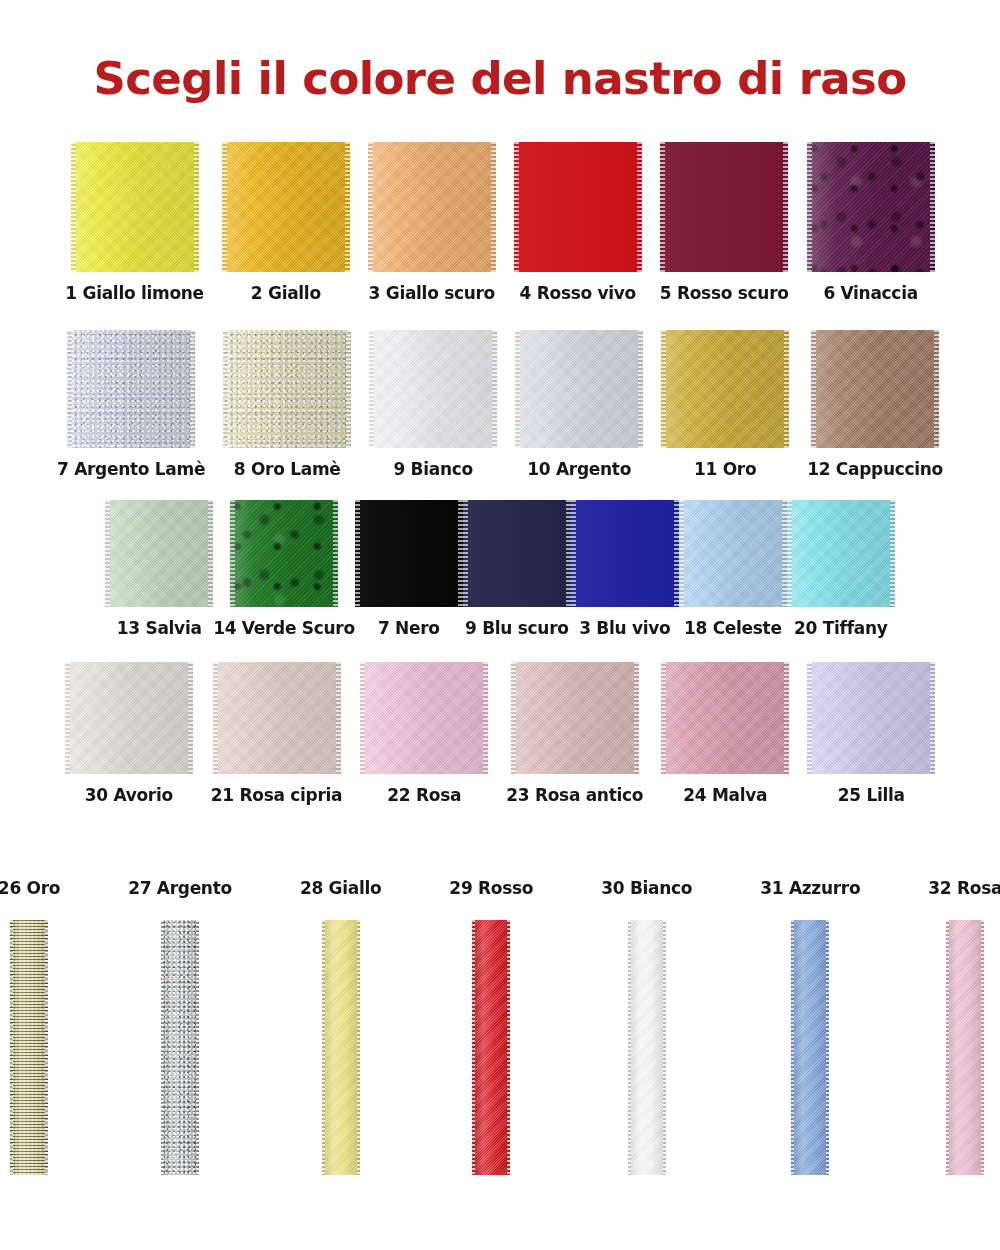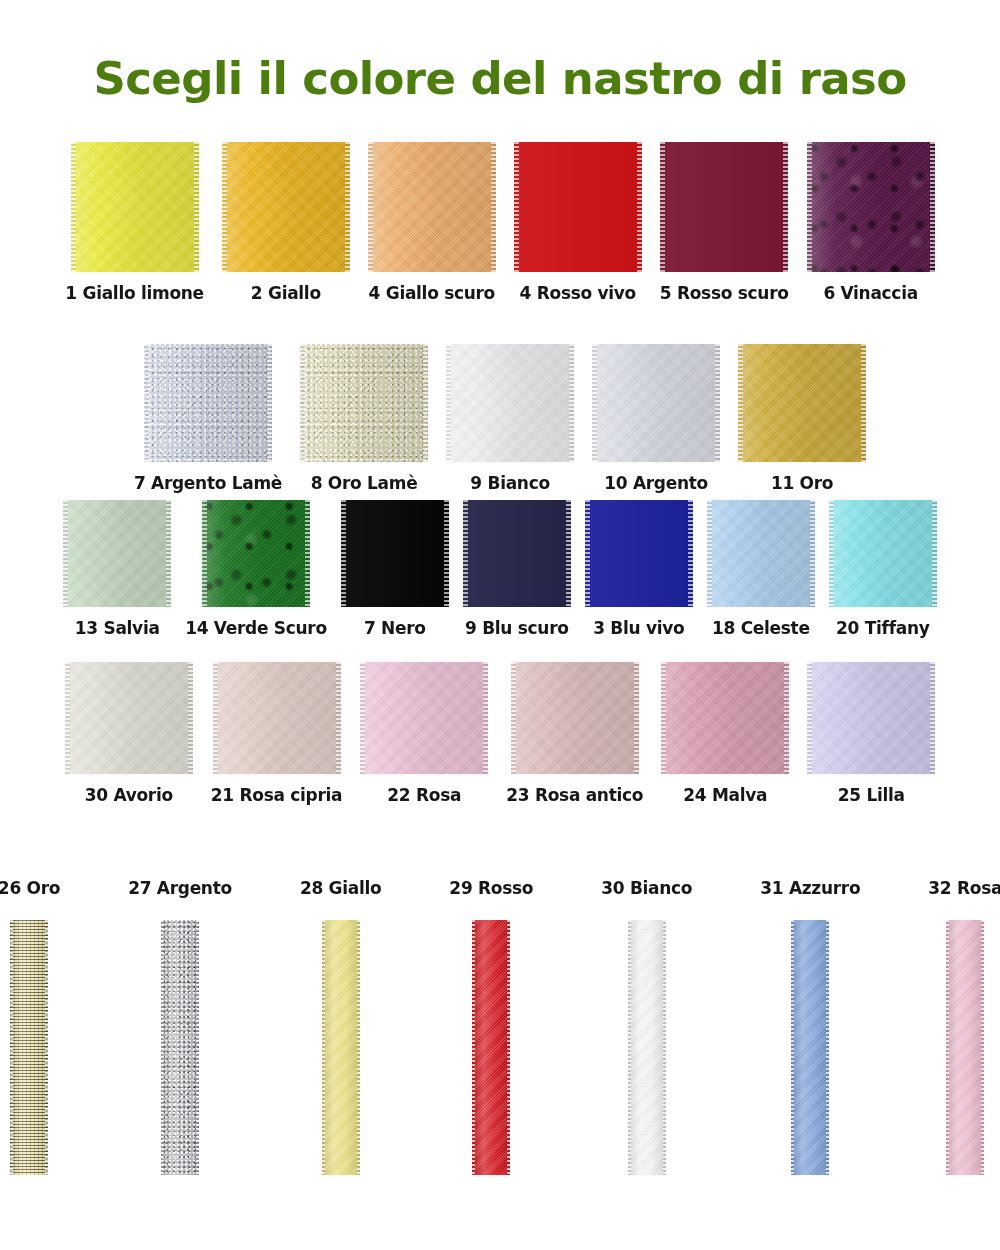--- a/index.html
+++ b/index.html
@@ -198,21 +198,21 @@
   }
   .ribbon-strip.tex-lurex .weave {
     background-image:
       repeating-linear-gradient(to bottom, rgba(0,0,0,0.45) 0 1px, rgba(255,255,255,0.55) 1px 3px),
       repeating-linear-gradient(to right, rgba(0,0,0,0.22) 0 1px, rgba(255,255,255,0.3) 1px 4px);
   }
 </style>
 </head>
 <body style="background: rgb(255, 255, 255);">
 
-<div id="page-title" style="color: #4d7c0f;">Scegli il colore del nastro di raso</div>
+<div id="page-title" style="color: #b91c1c;">Scegli il colore del nastro di raso</div>
 
 <div id="swatch-grid">
     <div class="swatch-section" style="top: 142px;">
       <div class="swatch-row" style="gap: 18px;">
         <div class="swatch-cell">
           <div class="swatch-chip-wrap" style="height: 130px;">
             <div class="swatch-chip tex-satin" title="1 Giallo limone" style="width: 128px; height: 130px; background: rgb(239, 239, 46);">
               <div class="weave"></div>
               <div class="sheen"></div>
               <div class="selvage-l"></div>
@@ -234,21 +234,21 @@
         </div>
         <div class="swatch-cell">
           <div class="swatch-chip-wrap" style="height: 130px;">
             <div class="swatch-chip tex-satin" title="3 Giallo scuro" style="width: 128px; height: 130px; background: rgb(245, 174, 100);">
               <div class="weave"></div>
               <div class="sheen"></div>
               <div class="selvage-l"></div>
               <div class="selvage-r"></div>
             </div>
           </div>
-          <div class="swatch-label">4 Giallo scuro</div>
+          <div class="swatch-label">3 Giallo scuro</div>
         </div>
         <div class="swatch-cell">
           <div class="swatch-chip-wrap" style="height: 130px;">
             <div class="swatch-chip tex-flat" title="4 Rosso vivo" style="width: 128px; height: 130px; background: rgb(206, 18, 23);">
               <div class="weave"></div>
               <div class="sheen"></div>
               <div class="selvage-l"></div>
               <div class="selvage-r"></div>
             </div>
           </div>
@@ -271,21 +271,21 @@
               <div class="weave"></div>
               <div class="sheen"></div>
               <div class="selvage-l"></div>
               <div class="selvage-r"></div>
             </div>
           </div>
           <div class="swatch-label">6 Vinaccia</div>
         </div>
       </div>
     </div>
-    <div class="swatch-section" style="top: 344px; text-align: right;">
+    <div class="swatch-section" style="top: 330px; text-align: right;">
       <div class="swatch-row" style="gap: 18px;">
         <div class="swatch-cell">
           <div class="swatch-chip-wrap" style="height: 118px;">
             <div class="swatch-chip tex-glitter" title="7 Argento Lamè" style="width: 128px; height: 118px; background: rgb(200, 206, 220);">
               <div class="weave"></div>
               <div class="sheen"></div>
               <div class="selvage-l"></div>
               <div class="selvage-r"></div>
             </div>
           </div>
@@ -328,24 +328,35 @@
           <div class="swatch-chip-wrap" style="height: 118px;">
             <div class="swatch-chip tex-satin" title="11 Oro" style="width: 128px; height: 118px; background: rgb(207, 170, 42);">
               <div class="weave"></div>
               <div class="sheen"></div>
               <div class="selvage-l"></div>
               <div class="selvage-r"></div>
             </div>
           </div>
           <div class="swatch-label">11 Oro</div>
         </div>
+        <div class="swatch-cell">
+          <div class="swatch-chip-wrap" style="height: 118px;">
+            <div class="swatch-chip tex-satin" title="12 Cappuccino" style="width: 128px; height: 118px; background: rgb(161, 120, 95);">
+              <div class="weave"></div>
+              <div class="sheen"></div>
+              <div class="selvage-l"></div>
+              <div class="selvage-r"></div>
+            </div>
+          </div>
+          <div class="swatch-label">12 Cappuccino</div>
+        </div>
       </div>
     </div>
     <div class="swatch-section" style="top: 500px;">
-      <div class="swatch-row" style="gap: 14px;">
+      <div class="swatch-row" style="">
         <div class="swatch-cell">
           <div class="swatch-chip-wrap" style="height: 107px;">
             <div class="swatch-chip tex-satin" title="13 Salvia" style="width: 108px; height: 107px; background: rgb(197, 220, 193);">
               <div class="weave"></div>
               <div class="sheen"></div>
               <div class="selvage-l"></div>
               <div class="selvage-r"></div>
             </div>
           </div>
           <div class="swatch-label">13 Salvia</div>

